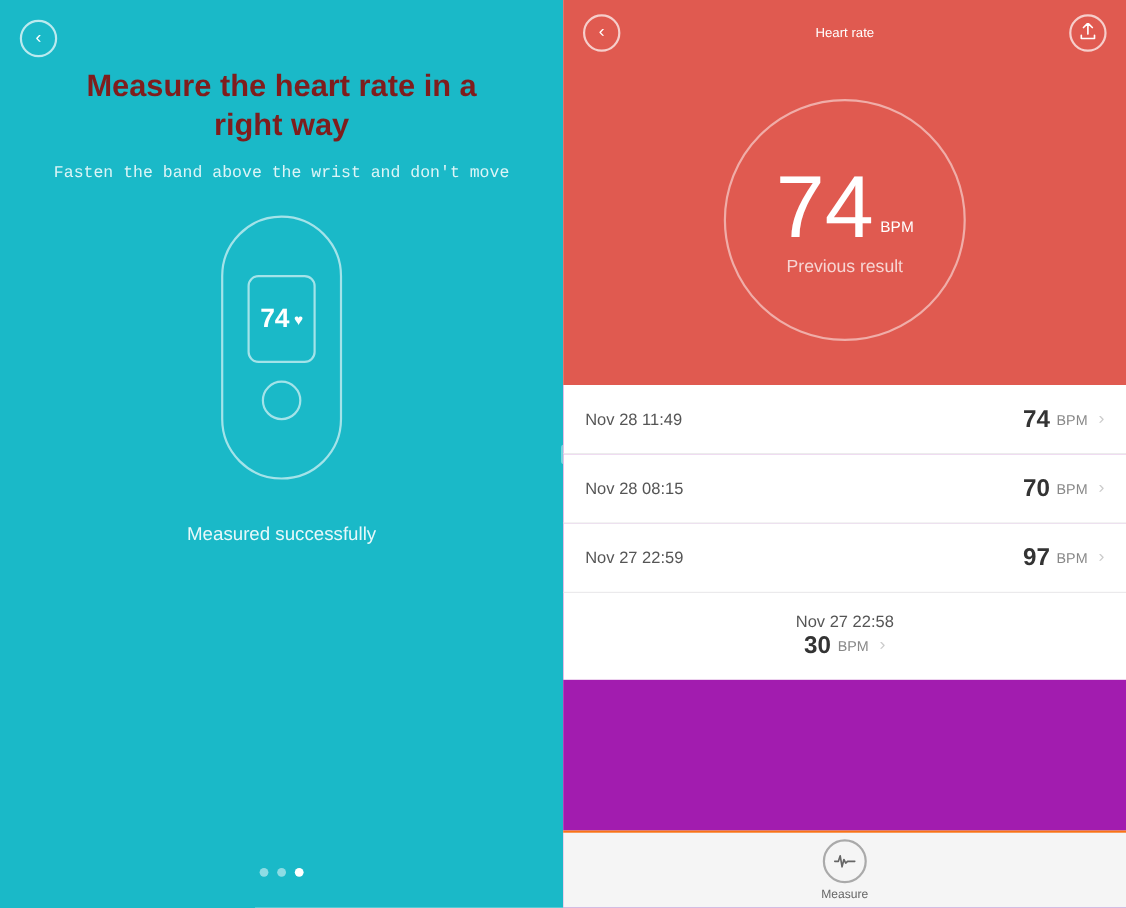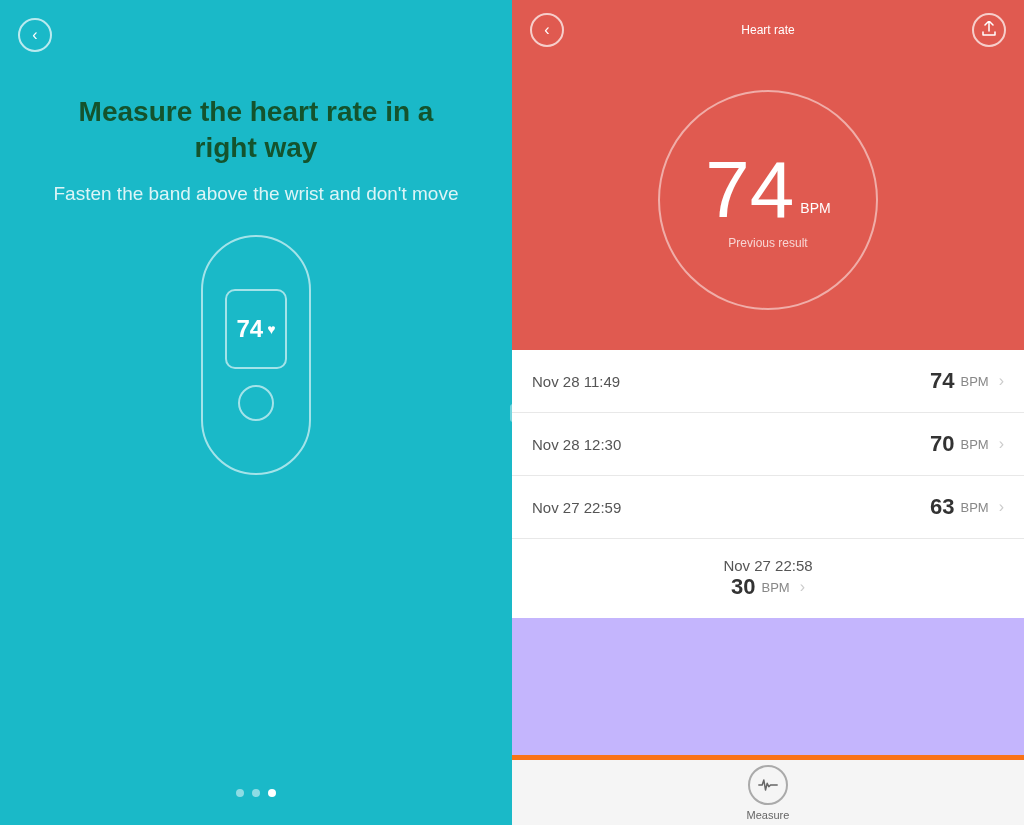--- a/index.html
+++ b/index.html
@@ -31,33 +31,34 @@
       border-radius: 50%;
       border: 2px solid rgba(255,255,255,0.7);
       display: flex;
       align-items: center;
       justify-content: center;
       cursor: pointer;
       color: white;
       font-size: 16px;
     }
     .left-title {
-      margin-top: 74px;
-      color: #14532d;
+      margin-top: 40px;
+      color: #7f1d1d;
       font-size: 28px;
       font-weight: 600;
       text-align: center;
       line-height: 1.3;
       max-width: 380px;
     }
     .left-subtitle {
       margin-top: 16px;
       color: rgba(255,255,255,0.85);
-      font-size: 19px;
+      font-size: 15px;
       text-align: center;
+      font-family: Liberation Mono, monospace;
     }
     .band-illustration {
       margin-top: 30px;
       width: 110px;
       height: 240px;
       position: relative;
     }
     .band-outer {
       width: 110px;
       height: 240px;
@@ -210,29 +211,29 @@
       line-height: 1;
     }
     .bpm-unit {
       color: white;
       font-size: 14px;
       font-weight: 500;
       margin-bottom: 14px;
     }
     .previous-result {
       color: rgba(255,255,255,0.75);
-      font-size: 12px;
+      font-size: 16px;
       margin-top: 6px;
     }
 
     
     .history-list {
       flex: 1;
       overflow-y: auto;
-      background: #c4b5fd;
+      background: #a21caf;
       padding-bottom: 70px;
     }
     .history-item {
       display: flex;
       align-items: center;
       justify-content: space-between;
       padding: 18px 20px;
       background: white;
       border-bottom: 1px solid #e8e8e8;
       cursor: pointer;
@@ -263,21 +264,21 @@
     }
 
     
     .measure-bar {
       position: absolute;
       bottom: 0;
       right: 0;
       width: 512px;
       height: 70px;
       background: #f5f5f5;
-      border-top: 5px solid #f97316;
+      border-top: 2px solid #f97316;
       display: flex;
       flex-direction: column;
       align-items: center;
       justify-content: center;
       gap: 2px;
       cursor: pointer;
     }
     .measure-icon-circle {
       width: 40px;
       height: 40px;
@@ -311,20 +312,21 @@
       <div class="band-screen">
         <div class="band-heart-rate">
           <span>74</span>
           <span class="heart-icon">♥</span>
         </div>
       </div>
       <div class="band-button"></div>
     </div>
   </div>
 
+  <div class="measured-text">Measured successfully</div>
 
   <div class="dots-container">
     <div class="dot"></div>
     <div class="dot"></div>
     <div class="dot active"></div>
   </div>
 
   <div class="left-handle"></div>
 </div>
 
@@ -360,32 +362,32 @@
     <div class="history-item">
       <span class="history-time">Nov 28 11:49</span>
       <div class="history-right">
         <span class="history-bpm">74</span>
         <span class="history-bpm-unit">BPM</span>
         <span class="history-chevron">›</span>
       </div>
     </div>
 
     <div class="history-item">
-      <span class="history-time">Nov 28 12:30</span>
+      <span class="history-time">Nov 28 08:15</span>
       <div class="history-right">
         <span class="history-bpm">70</span>
         <span class="history-bpm-unit">BPM</span>
         <span class="history-chevron">›</span>
       </div>
     </div>
 
     <div class="history-item">
       <span class="history-time">Nov 27 22:59</span>
       <div class="history-right">
-        <span class="history-bpm">63</span>
+        <span class="history-bpm">97</span>
         <span class="history-bpm-unit">BPM</span>
         <span class="history-chevron">›</span>
       </div>
     </div>
 
     <div class="history-item" style="border-bottom:none;flex-direction:column;">
       <span class="history-time">Nov 27 22:58</span>
       <div class="history-right">
         <span class="history-bpm">30</span>
         <span class="history-bpm-unit">BPM</span>

